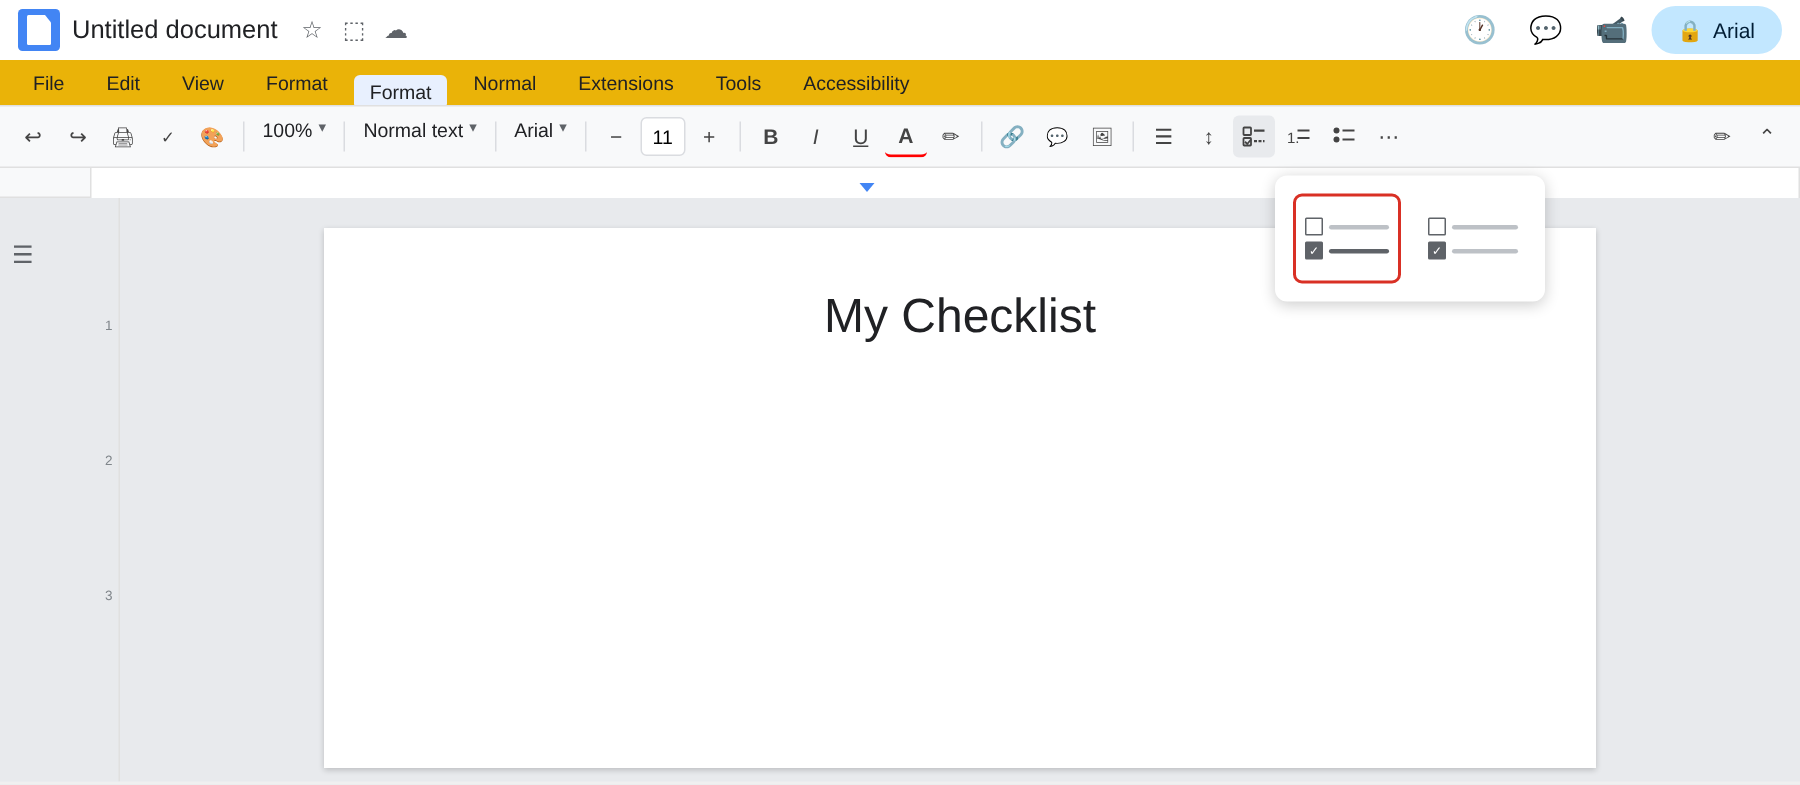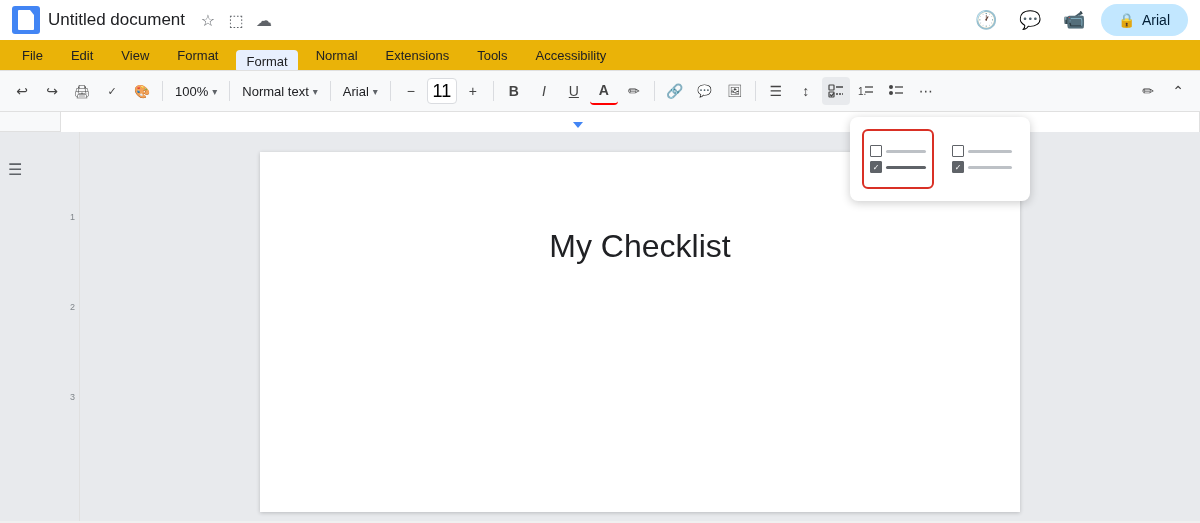--- a/index.html
+++ b/index.html
@@ -113,21 +113,20 @@
       font-size: 14px;
     }
     .tb-divider {
       width: 1px;
       height: 20px;
       background: #dadce0;
       margin: 0 4px;
     }
     .tb-dropdown {
       display: flex;
-      align-items: center;
       gap: 4px;
       padding: 2px 6px;
       border-radius: 4px;
       cursor: pointer;
       font-size: 13px;
       color: #202124;
       height: 28px;
     }
     .tb-dropdown .arrow {
       font-size: 10px;
@@ -136,21 +135,21 @@
     .font-size-area {
       display: flex;
       align-items: center;
       gap: 2px;
     }
     .font-size-input {
       width: 30px;
       text-align: center;
       border: 1px solid #dadce0;
       border-radius: 4px;
-      font-size: 18px;
+      font-size: 13px;
       padding: 2px 2px;
       height: 26px;
       background: white;
     }
 
     
     .checklist-popup {
       position: absolute;
       top: 46px;
       right: 170px;
@@ -287,24 +286,24 @@
       right: 4px;
     }
     .page-area {
       flex: 1;
       display: flex;
       justify-content: center;
       padding: 20px 0;
     }
     .page {
       background: white;
-      width: 760px;
+      width: 848px;
       min-height: 360px;
       box-shadow: 0 1px 4px rgba(0,0,0,0.2);
-      padding: 76px 80px;
+      padding: 40px 80px;
       position: relative;
     }
     .page-title {
       font-size: 32px;
       font-weight: 400;
       color: #202124;
       text-align: center;
       font-family: Arial, sans-serif;
     }
   </style>

